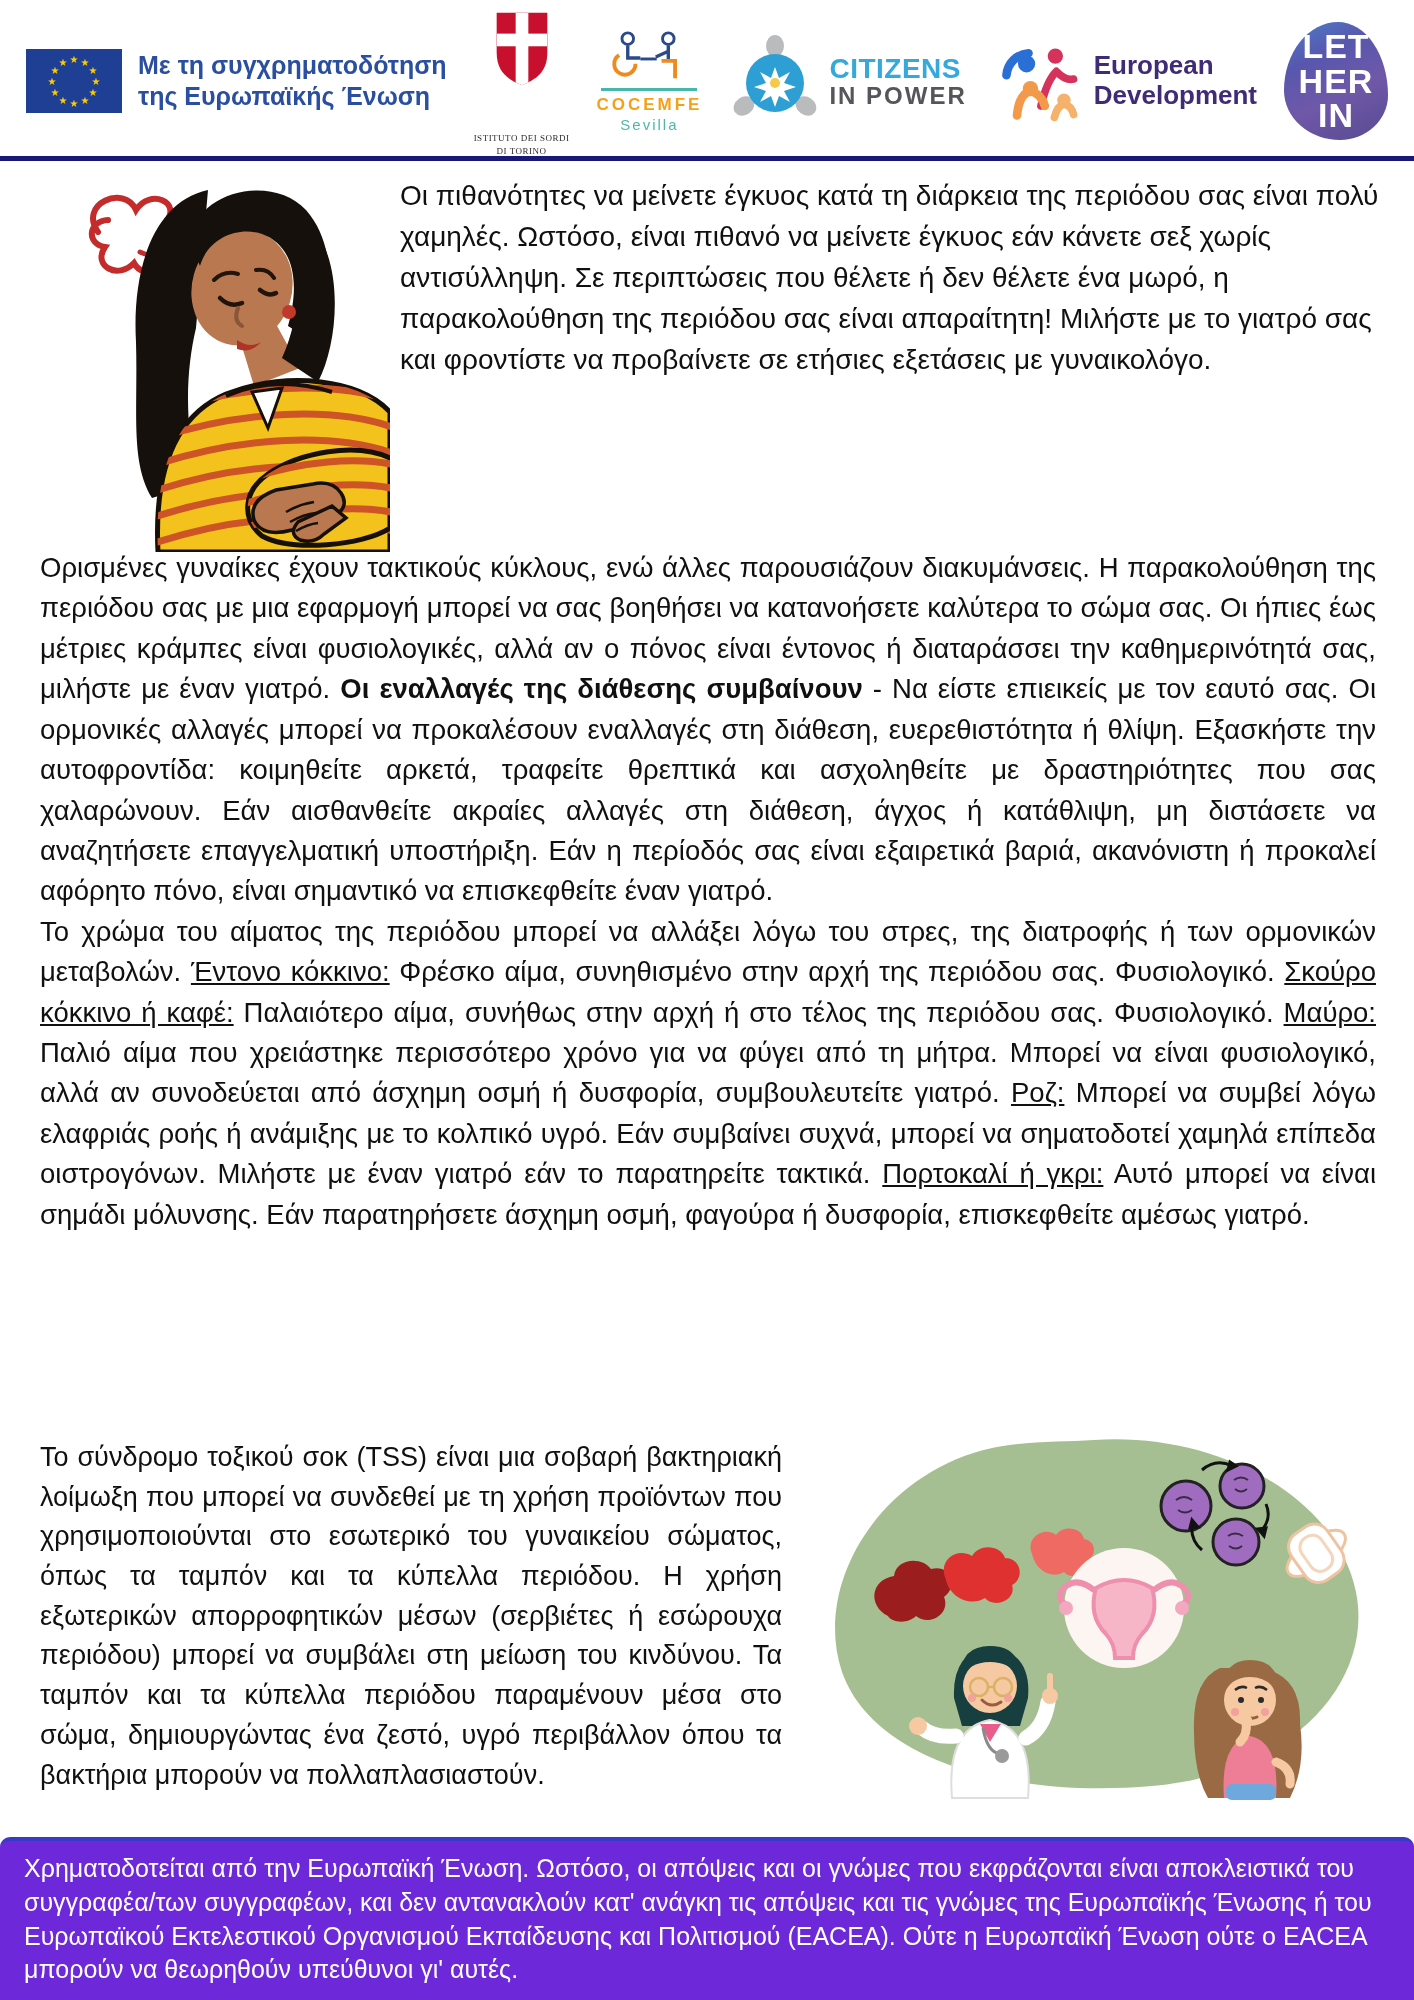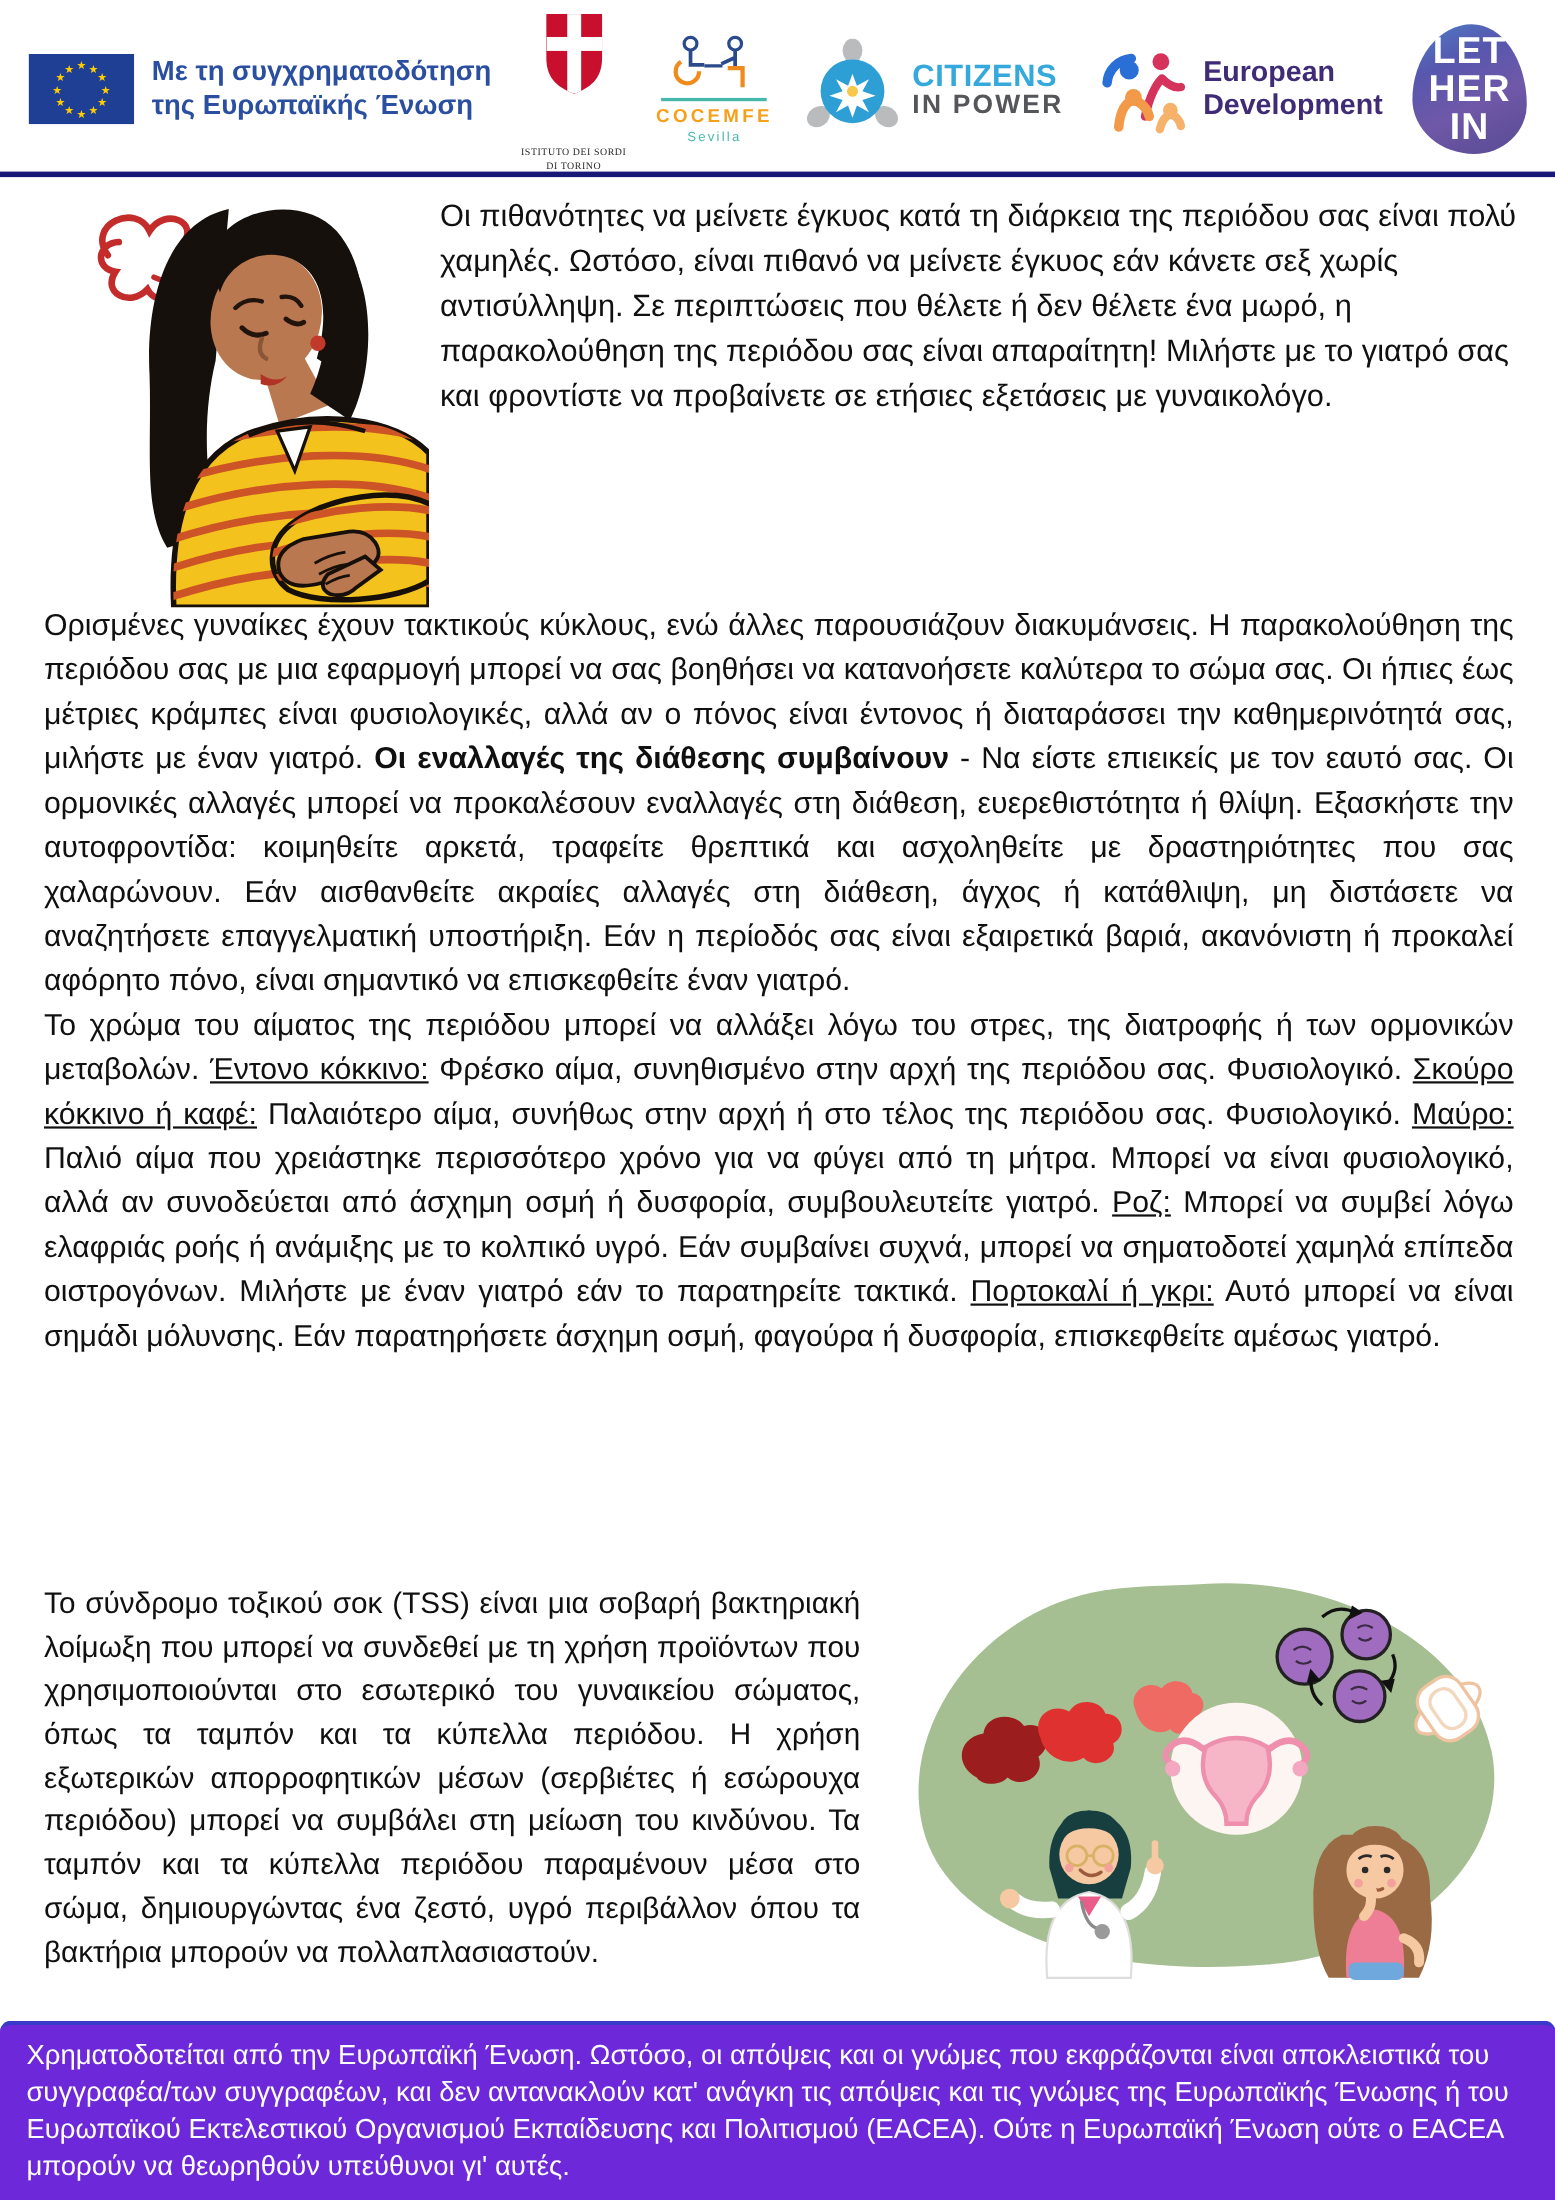--- a/index.html
+++ b/index.html
@@ -10,21 +10,21 @@
   .logos{display:flex;align-items:center;justify-content:space-between;height:150px;padding:6px 26px 0 26px;}
   .logo{display:flex;align-items:center;}
   .eu-logo{gap:16px;}
   .eu-text{font-weight:bold;color:#2a4fa0;font-size:25px;line-height:1.25;}
   .sordi{flex-direction:column;align-items:center;margin-top:6px;gap:40px;}
   .sordi-caption{font-family:"Liberation Serif",serif;font-size:9px;letter-spacing:.5px;color:#2b2b2b;
                  text-align:center;line-height:1.35;margin-top:5px;}
   .cocemfe{flex-direction:column;align-items:center;}
   .cocemfe-line{width:96px;height:3px;background:#45b8ab;margin-top:2px;}
   .cocemfe-name{color:#f5a01a;font-weight:bold;font-size:17px;letter-spacing:3px;margin-top:4px;}
-  .cocemfe-sub{color:#49b9ad;font-size:12px;letter-spacing:2px;margin-top:1px;}
+  .cocemfe-sub{color:#49b9ad;font-size:15px;letter-spacing:2px;margin-top:1px;}
   .cip{gap:8px;}
   .cip-text{line-height:1.05;}
   .cip-l1{color:#35a8dc;font-weight:bold;font-size:28px;letter-spacing:.5px;}
   .cip-l2{color:#55565a;font-weight:bold;font-size:24px;letter-spacing:2px;}
   .eudev{gap:8px;}
   .eudev-text{color:#3f2b76;font-weight:bold;font-size:26px;line-height:1.15;}
   .letherin{width:104px;height:118px;border-radius:52% 48% 46% 54%/58% 62% 38% 42%;
             background:linear-gradient(155deg,#4d7fc9 0%,#5757ae 30%,#6f58a8 60%,#584a92 100%);
             display:flex;flex-direction:column;align-items:center;justify-content:center;
             color:#fff;font-weight:bold;font-size:34px;line-height:1.02;letter-spacing:1px;}

